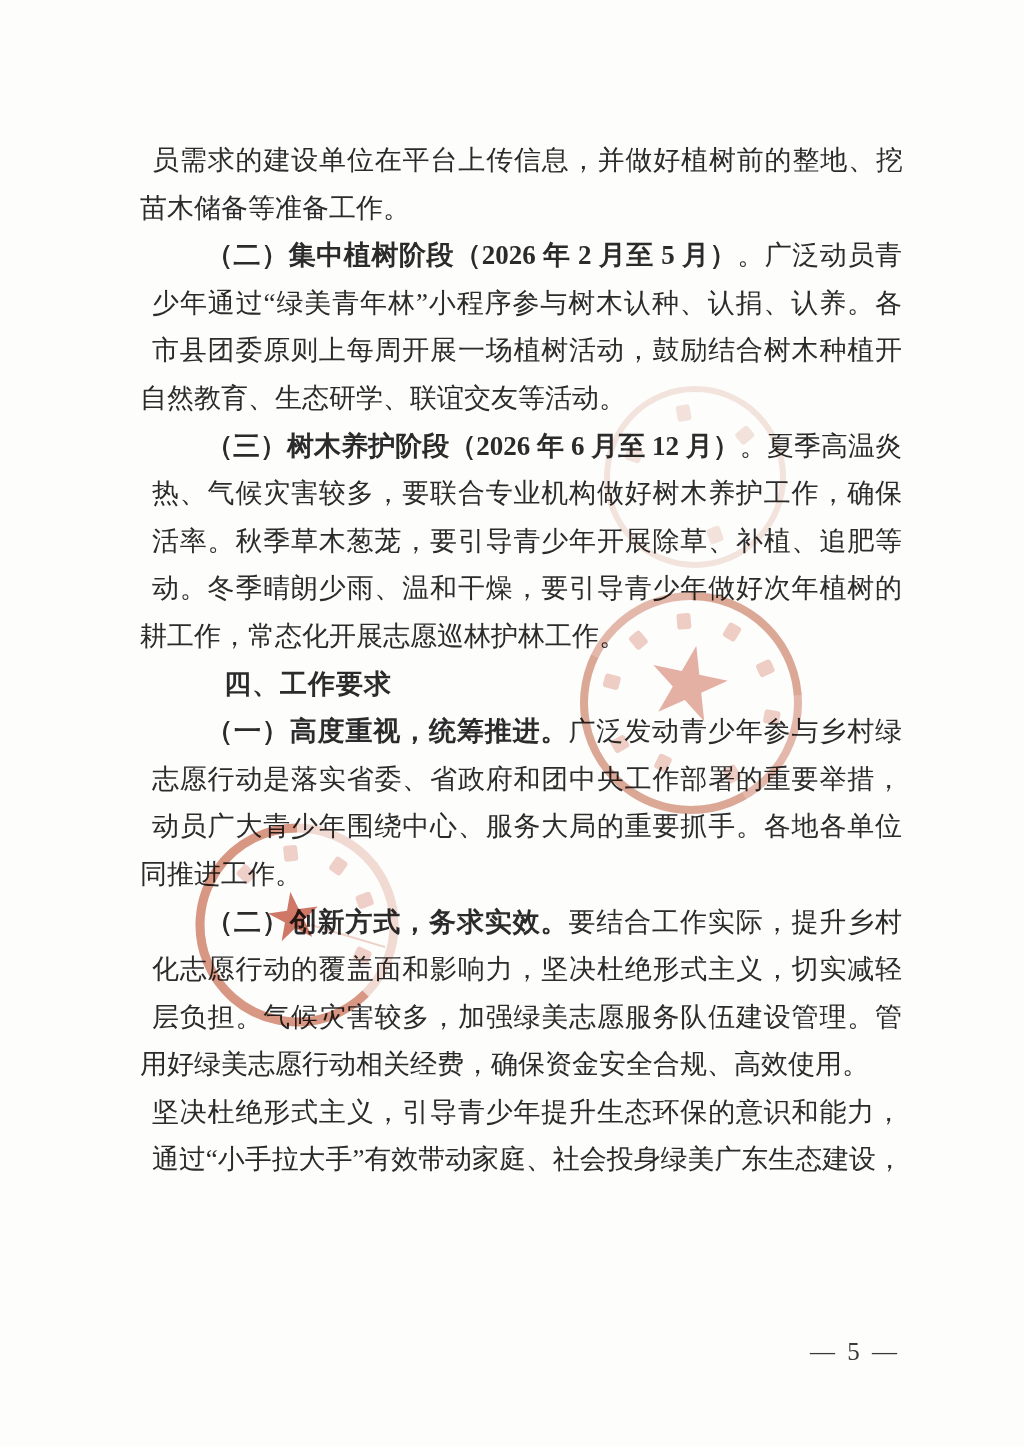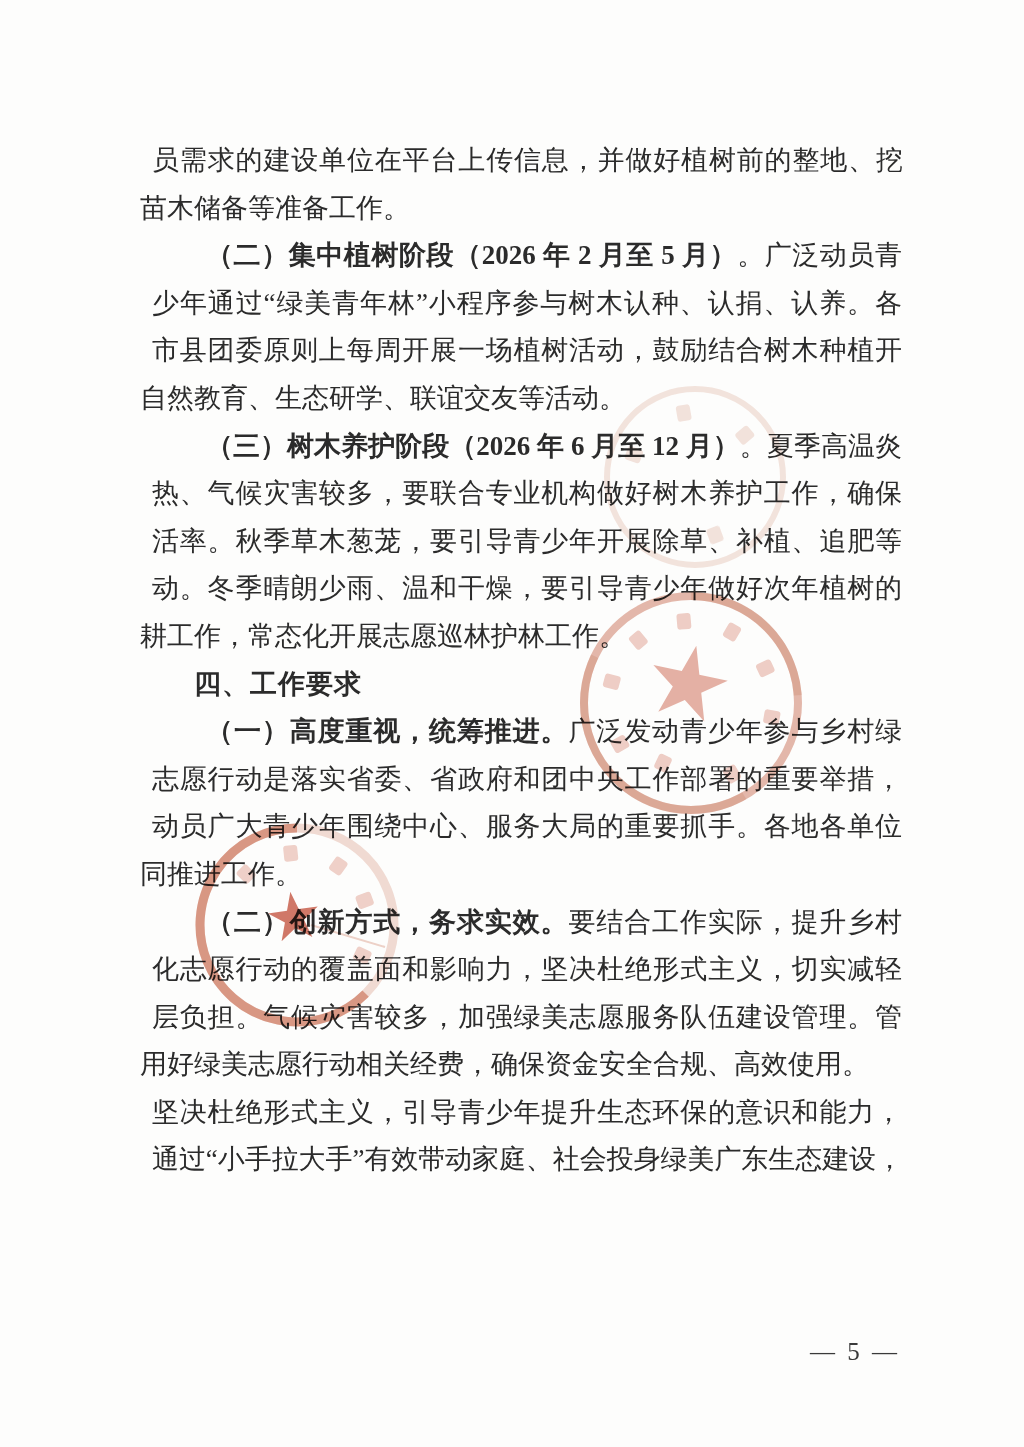--- a/index.html
+++ b/index.html
@@ -31,20 +31,21 @@
     margin-left:12px;
   }
   .line.indent{ padding-left:54px; }
   .line.tight{ letter-spacing:-1px; }
   .w0{ font-weight:400; }
   .w1{ font-weight:700; }
   .w2{
     font-weight:700;
     font-family:Liberation Serif, serif;
     letter-spacing:1px;
+    margin-left:30px;
   }
   .footer-page-num{
     position:absolute;
     left:800px;top:1338px;
     width:110px;
     text-align:center;
     font-size:25px;
     color:#3a3a3a;
     letter-spacing:3px;
     font-family:"Liberation Serif","DejaVu Serif",serif;

